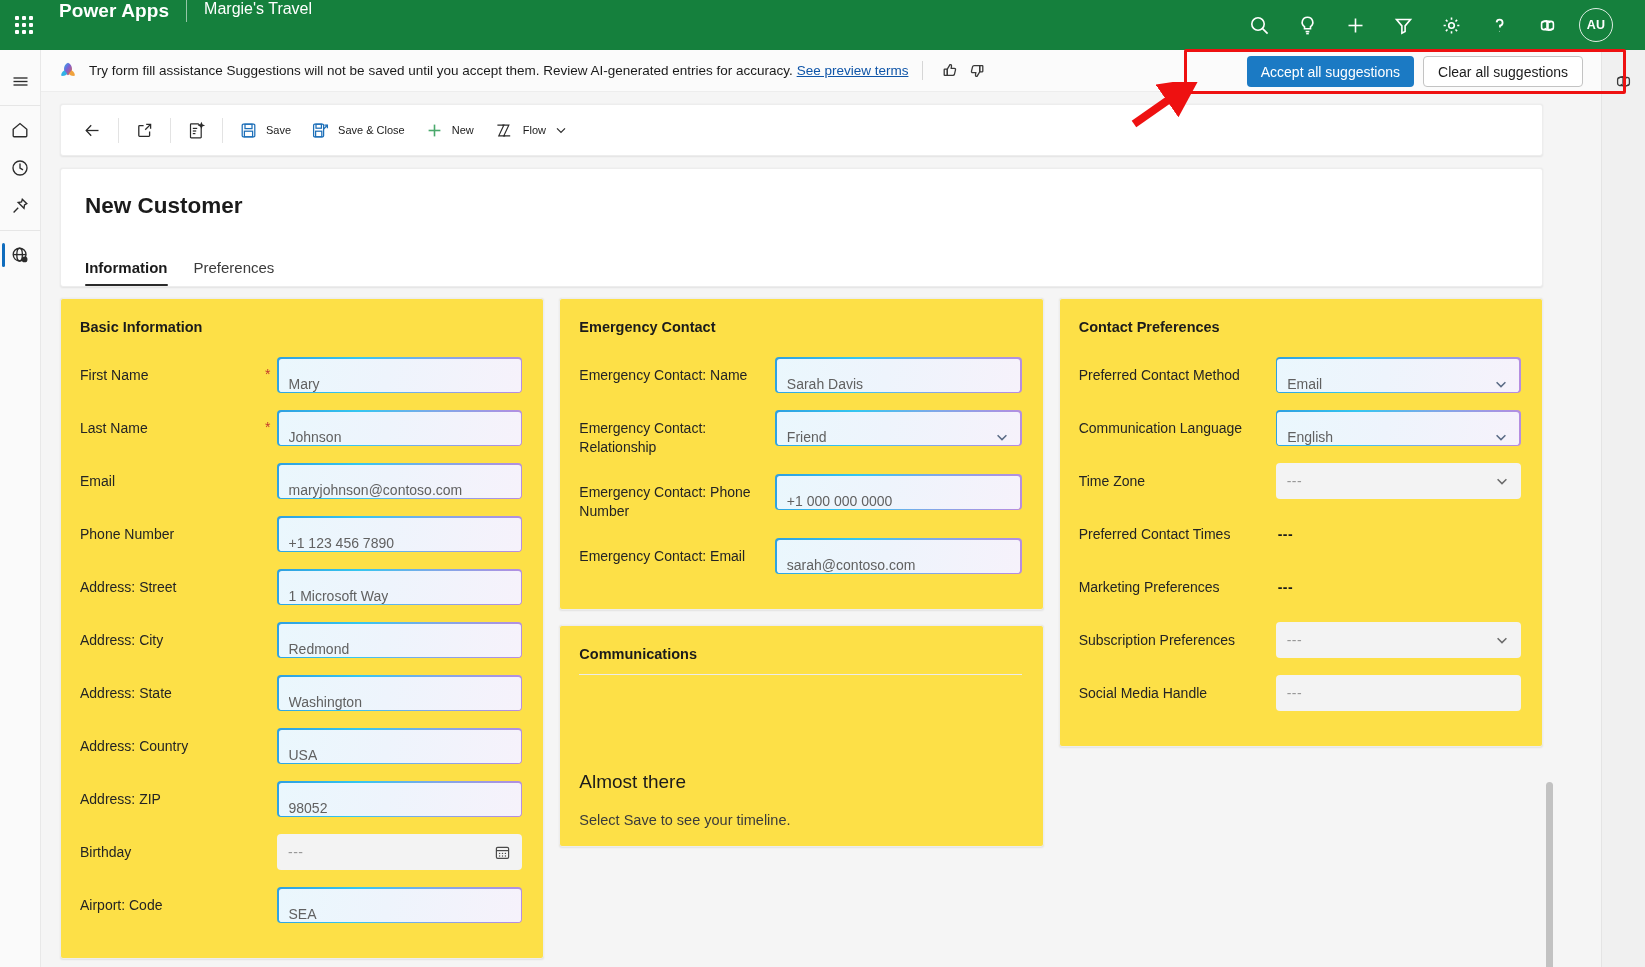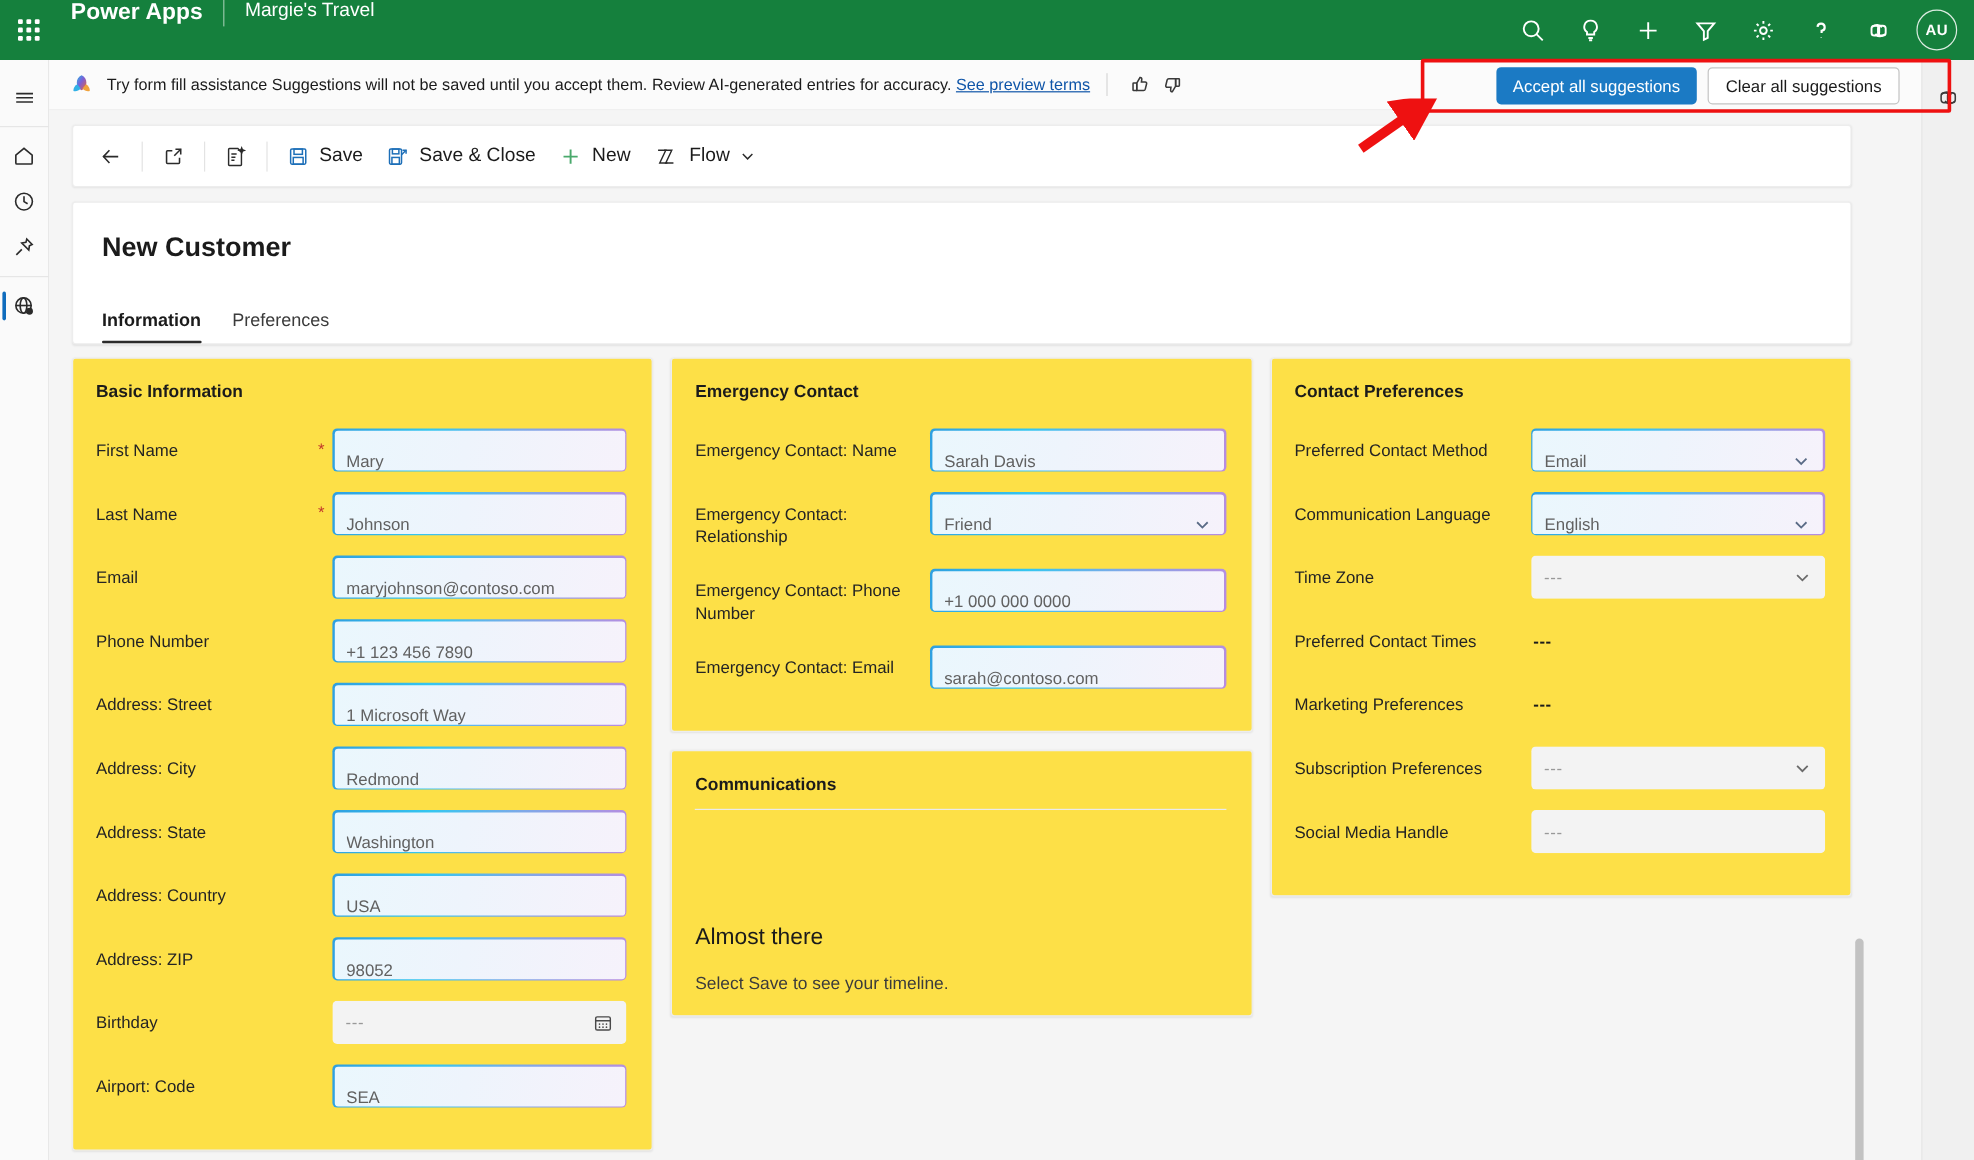--- a/index.html
+++ b/index.html
@@ -21,21 +21,21 @@
     width: 48px; height: 50px; display: flex; align-items: center; justify-content: center;
     cursor: pointer;
   }
   .waffle-grid { display: grid; grid-template-columns: repeat(3, 4px); gap: 3px; }
   .waffle-grid i { width: 4px; height: 4px; background: #fff; border-radius: 1px; display:block; }
   .brand {
     color: #fff; font-size: 19px; font-weight: 600; margin-left: 11px; letter-spacing: .1px;
   }
   .brand-sep { width: 1px; height: 22px; background: rgba(255,255,255,.55); margin: 0 17px; }
   .appname { color: #fff; font-size: 16px; font-weight: 400; }
-  .topbar-right { margin-left: auto; display: flex; align-items: center; padding-right: 14px; }
+  .topbar-right { margin-left: auto; display: flex; align-items: center; padding-right: 32px; }
   .tb-icon {
     width: 48px; height: 50px; display: flex; align-items: center; justify-content: center;
     cursor: pointer;
   }
   .tb-icon svg { stroke: #fff; fill: none; stroke-width: 1.6; }
   .avatar {
     width: 34px; height: 34px; border-radius: 50%;
     border: 1.4px solid rgba(255,255,255,.85);
     color: #fff; font-size: 12.5px; font-weight: 600;
     display: flex; align-items: center; justify-content: center;
@@ -108,21 +108,21 @@
     background: #f5f5f5; overflow: hidden;
   }
   .cmdbar {
     margin: 12px 58px 0 19px; height: 52px; background: #fff;
     border: 1px solid #ededed; border-radius: 3px;
     display: flex; align-items: center; padding-left: 12px;
     box-shadow: 0 .6px 1.8px rgba(0,0,0,.08);
   }
   .cmd-btn {
     height: 38px; display: flex; align-items: center; gap: 8px; padding: 0 10px;
-    font-size: 16px; color: #1b1b1b; cursor: pointer; border-radius: 3px;
+    font-size: 11px; color: #1b1b1b; cursor: pointer; border-radius: 3px;
   }
   .cmd-sep { width: 1px; height: 25px; background: #e3e3e3; margin: 0 6px; }
 
   .formcard {
     margin: 12px 58px 0 19px; background: #fff;
     border: 1px solid #ededed; border-radius: 3px;
     box-shadow: 0 .6px 1.8px rgba(0,0,0,.08);
     padding: 24px 0 0 24px;
   }
   .page-title { font-size: 22.5px; font-weight: 600; color: #1b1b1b; }

